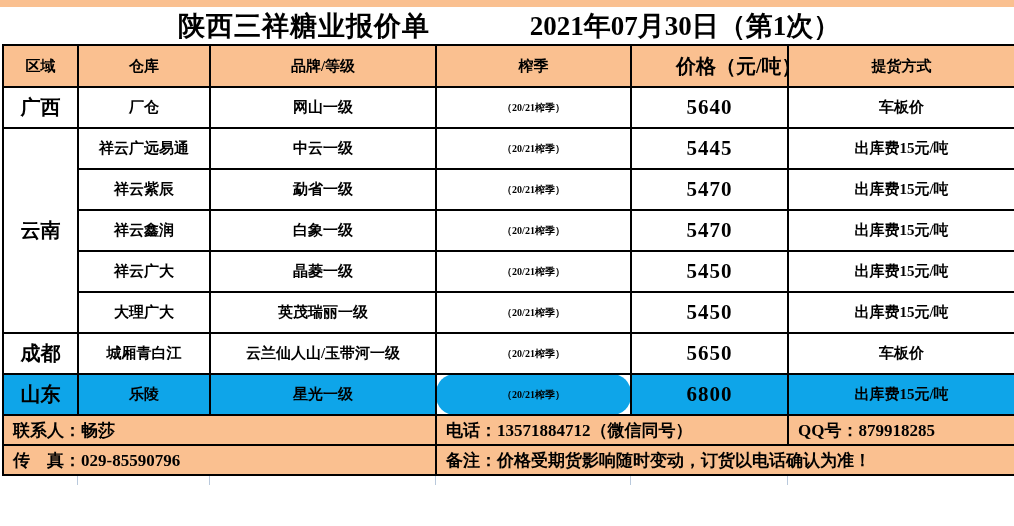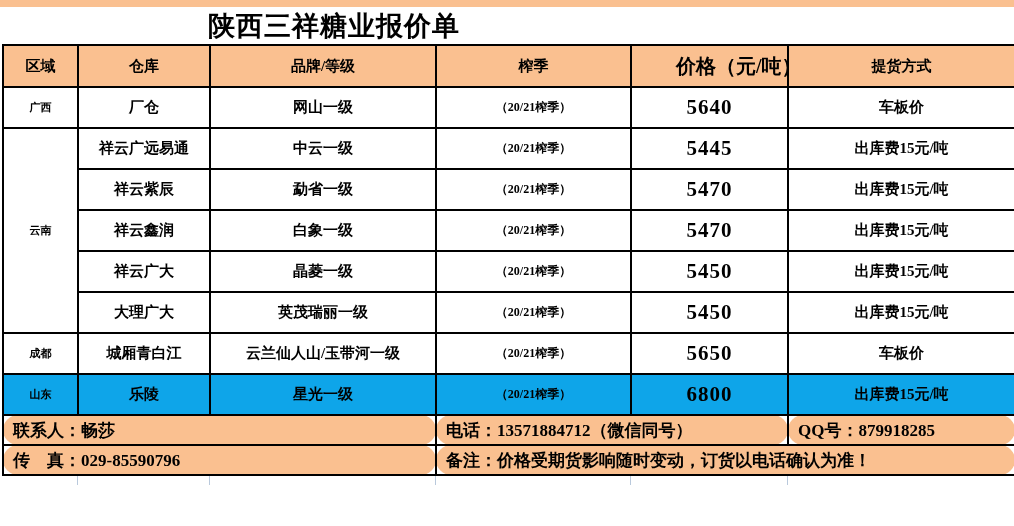--- a/index.html
+++ b/index.html
@@ -1,47 +1,48 @@
 <!DOCTYPE html>
 <html><head>
 <meta charset="utf-8">
 <style>
   html,body{margin:0;padding:0;background:#ffffff;}
   body{width:1014px;height:526px;overflow:hidden;
        font-family:"Liberation Serif","DejaVu Serif",serif;color:#000;}
   .top-strip{height:7px;background:#FAC090;}
   .title-bar{position:relative;height:37px;background:#fff;}
-  .company-title{position:absolute;left:148px;top:1px;width:312px;text-align:right;
+  .company-title{position:absolute;left:148px;top:1px;width:312px;text-align:center;
        font-size:27px;font-weight:bold;letter-spacing:1px;white-space:nowrap;}
   .title-date{position:absolute;left:510px;top:1px;width:350px;text-align:center;
        font-size:27px;font-weight:bold;white-space:nowrap;}
   table.sheet{border-collapse:collapse;margin-left:2px;width:1010px;table-layout:fixed;}
   .sheet td,.sheet th{border:2px solid #000;padding:0;text-align:center;
        font-weight:bold;overflow:hidden;white-space:nowrap;background:#fff;}
   tr.head{height:42px;border-radius:20px;}
   tr.head th{background:#FAC090;font-size:15px;}
   tr.head th.price-h{font-size:20px;padding-left:44px;}
   tr.data{height:41px;}
-  td.region{font-size:11px;}
+  td.region{font-size:20px;}
   td.wh,td.brand,td.dlv{font-size:15px;}
-  td.season{font-size:12px;}
+  td.season{font-size:10px;border-radius:19px;}
   td.price{font-size:21px;letter-spacing:1px;margin-top:25px;}
   tr.pink td{background:#0ea5e9;}
   tr.foot{height:30px;}
-  tr.foot td{background:#FAC090;text-align:left;padding-left:9px;font-size:17px;border-radius:15px;}
+  tr.foot td{background:#FAC090;text-align:left;padding-left:9px;font-size:17px;}
   .bottom-strip{position:relative;height:9px;margin-left:2px;background:#fff;}
   .grid-tick{position:absolute;top:0;width:1px;height:9px;background:#b9c9dc;}
 </style>
 </head>
 <body>
 
 <div class="top-strip"></div>
 
 <div class="title-bar">
   <span class="company-title">陕西三祥糖业报价单</span>
+  <span class="title-date">2021年07月30日（第1次）</span>
 </div>
 
 <table class="sheet">
   <colgroup>
     <col style="width:75px">
       <col style="width:132px">
       <col style="width:226px">
     <col style="width:195px">
       <col style="width:157px">
       <col style="width:227px">

